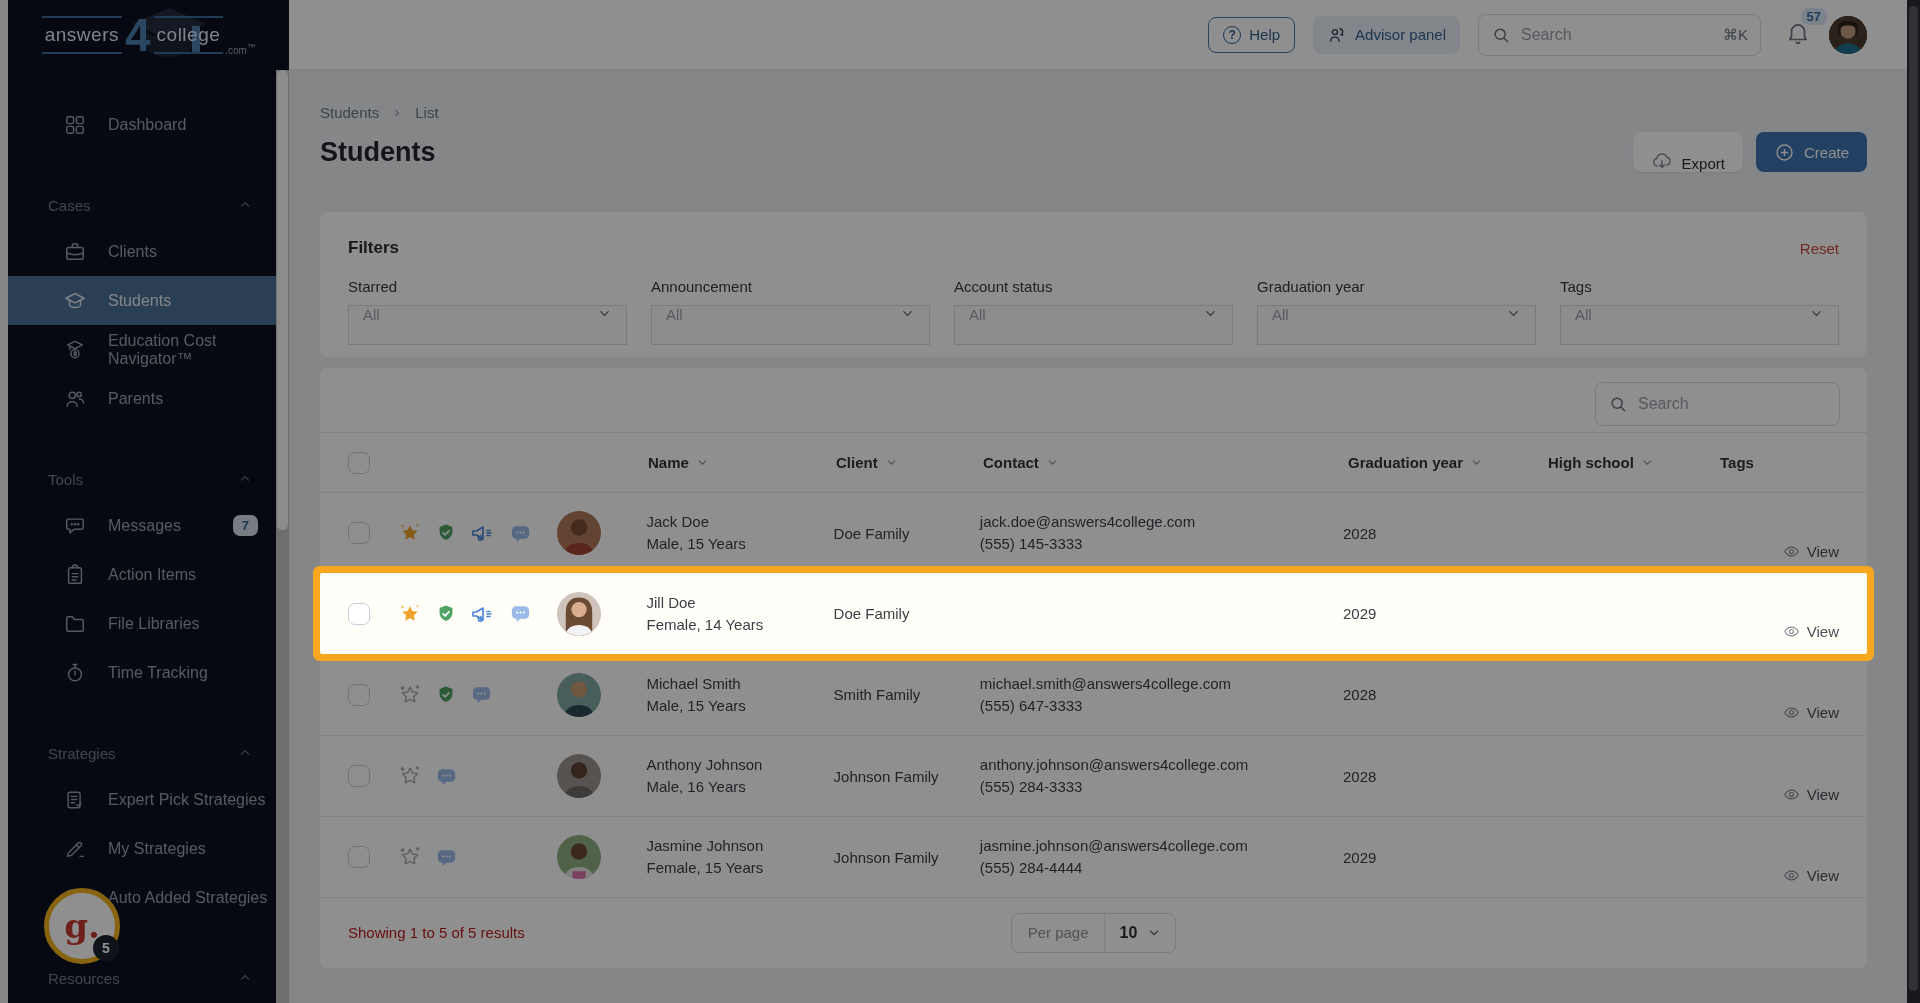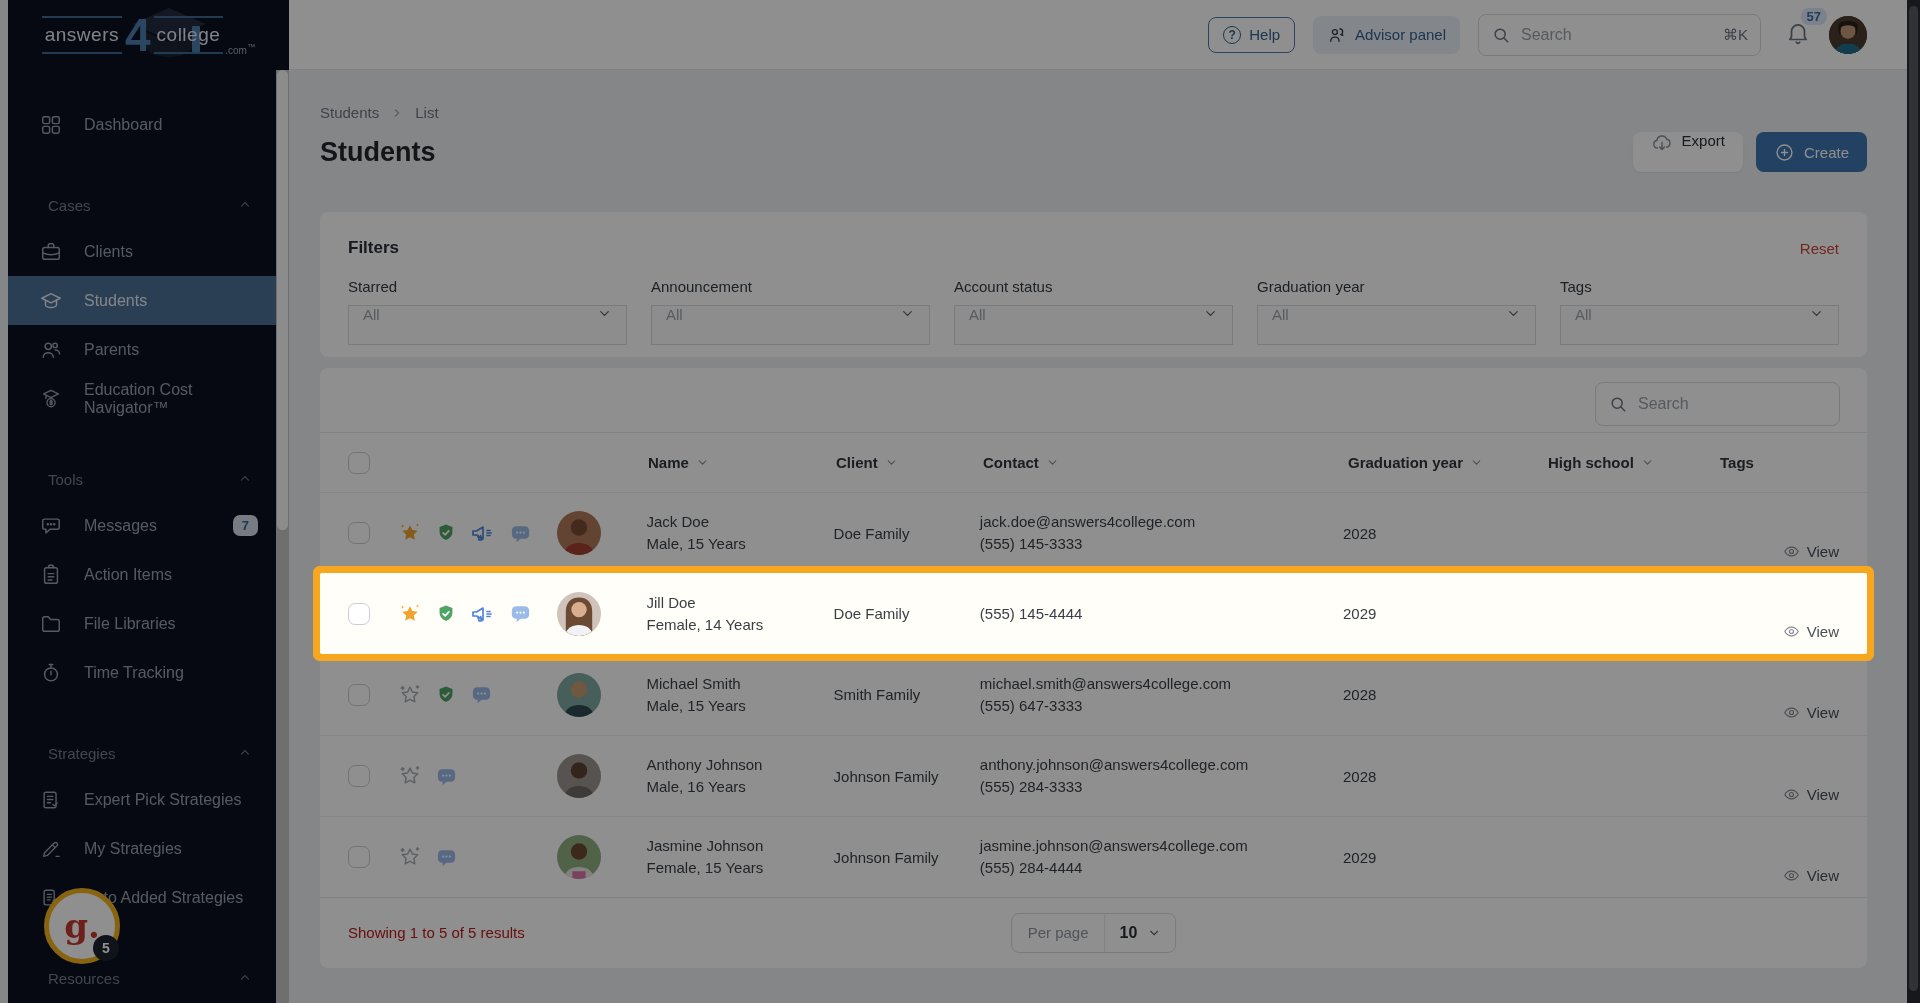--- a/index.html
+++ b/index.html
@@ -12,21 +12,21 @@
 
   
   .sidebar { position:absolute; left:8px; top:0; width:281px; height:100%; background:#0B1120; z-index:2; }
   .logo { position:relative; height:70px; display:flex; align-items:center; justify-content:center; gap:4px; }
   .logo-cap { position:absolute; left:118px; top:6px; }
   .lg-lines { border-top:2px solid #3E6A96; border-bottom:2px solid #3E6A96; padding:6px 3px;
               font-size:19px; color:#E3E9F1; letter-spacing:.5px; position:relative; }
   .lg-4 { font-size:46px; font-weight:bold; color:#4C7DAC; line-height:1; position:relative; margin:0 -1px; }
   .lg-com { font-size:10px; color:#9AA6B8; position:relative; margin-left:-2px; align-self:flex-end; padding-bottom:14px; }
   .nav { padding-top:30px; width:268px; }
-  .s-item { height:49px; display:flex; align-items:center; gap:22px; padding-left:32px;
+  .s-item { height:49px; display:flex; align-items:center; gap:22px; padding-left:56px;
             color:#97A1B2; font-size:16px; cursor:pointer; }
   .s-item svg { flex:0 0 auto; }
   .s-item.active { background:#4E7097; color:#E6ECF4; }
   .s-section { height:44px; margin-top:34px; display:flex; align-items:center; justify-content:space-between;
                padding:0 24px 0 40px; color:#747E8F; font-size:15px; }
   .s-badge { margin-left:auto; margin-right:18px; background:#D5DDE9; color:#33639C; font-size:13px;
              font-weight:bold; border-radius:7px; padding:3px 9px; }
   .sb-scroll { position:absolute; left:268px; top:70px; bottom:0; width:13px; background:#C7C7C7; }
   .sb-thumb { position:absolute; left:1px; top:0; width:11px; height:460px; background:#FAFAFA; border-radius:6px; }
 
@@ -58,21 +58,21 @@
   .avatar-top { width:38px; height:38px; border-radius:50%; background:#5A4638; overflow:hidden; cursor:pointer; }
 
   
   .content { position:absolute; left:281px; top:70px; right:13px; bottom:0; padding:34px 40px 0 39px; }
   .crumbs { display:flex; align-items:center; gap:12px; font-size:15px; color:#707783; line-height:18px; }
   .crumb { cursor:pointer; }
   .crumb-sep { color:#9AA0A8; font-size:13px; }
   .title-row { margin-top:10px; height:40px; display:flex; align-items:center; justify-content:space-between; }
   .page-title { font-size:27px; font-weight:bold; color:#23272E; }
   .title-actions { display:flex; gap:13px; }
-  .btn-export { display:flex; align-items:flex-start; gap:9px; background:#fff; border:none; border-radius:8px;
+  .btn-export { display:flex; align-items:flex-end; gap:9px; background:#fff; border:none; border-radius:8px;
                 height:40px; padding:0 18px; font-size:15px; color:#2B2F36; cursor:pointer; box-shadow:0 1px 2px rgba(20,30,50,.08); }
   .btn-create { display:flex; align-items:center; gap:9px; background:#3F74AF; border:none; border-radius:8px;
                 height:40px; padding:0 18px; font-size:15px; color:#fff; cursor:pointer; }
 
   .card { background:#fff; border-radius:8px; }
   .filters-card { margin-top:40px; height:145px; padding:26px 28px 0; }
   .filters-head { display:flex; align-items:center; justify-content:space-between; }
   .filters-title { font-size:17px; font-weight:bold; color:#2A2E35; }
   .reset-link { font-size:15px; color:#C8473C; cursor:pointer; }
   .filters-row { display:flex; gap:24px; margin-top:20px; }
@@ -173,37 +173,37 @@
         <span>Clients</span>
       </div>
       <div class="s-item active">
         <svg width="22" height="22" viewBox="0 0 24 24" fill="none" stroke="currentColor" stroke-width="1.6" stroke-linecap="round" stroke-linejoin="round">
             <path d="M12 4 2 9l10 5 10-5-10-5z"></path>
             <path d="M6 11.5V16c0 1.6 2.7 3 6 3s6-1.4 6-3v-4.5"></path>
           </svg>
         <span>Students</span>
       </div>
       <div class="s-item">
-        <svg width="22" height="22" viewBox="0 0 24 24" fill="none" stroke="currentColor" stroke-width="1.6" stroke-linecap="round" stroke-linejoin="round">
-            <circle cx="9" cy="8" r="3.4"></circle>
-            <path d="M3.5 20c0-3 2.5-5 5.5-5s5.5 2 5.5 5"></path>
-            <circle cx="16.5" cy="7" r="2.4"></circle>
-            <path d="M16.5 12c2.6 0 4.8 1.8 4.8 4.4"></path>
-          </svg>
-        <span>Parents</span>
-      </div>
-      <div class="s-item">
         <svg width="22" height="22" viewBox="0 0 24 24" fill="none" stroke="currentColor" stroke-width="1.5" stroke-linecap="round" stroke-linejoin="round">
             <path d="M12 2.5 4 6.5l8 4 8-4-8-4z"></path>
             <path d="M6.5 8.5v3"></path>
             <circle cx="12" cy="16" r="4.4"></circle>
             <path d="M12 13.6v4.8"></path>
             <path d="M13.5 14.6c-.5-.6-2.4-.6-2.6.4-.2 1.1 2.8.9 2.6 2-.2 1-2.2 1-2.7.3"></path>
           </svg>
         <span>Education Cost Navigator™</span>
+      </div>
+      <div class="s-item">
+        <svg width="22" height="22" viewBox="0 0 24 24" fill="none" stroke="currentColor" stroke-width="1.6" stroke-linecap="round" stroke-linejoin="round">
+            <circle cx="9" cy="8" r="3.4"></circle>
+            <path d="M3.5 20c0-3 2.5-5 5.5-5s5.5 2 5.5 5"></path>
+            <circle cx="16.5" cy="7" r="2.4"></circle>
+            <path d="M16.5 12c2.6 0 4.8 1.8 4.8 4.4"></path>
+          </svg>
+        <span>Parents</span>
       </div>
 
       <div class="s-section">
         <span>Tools</span>
         <svg width="14" height="14" viewBox="0 0 24 24" fill="none" stroke="#6B7484" stroke-width="2" stroke-linecap="round">
             <path d="M6 14l6-6 6 6"></path>
           </svg>
       </div>
       <div class="s-item">
         <svg width="22" height="22" viewBox="0 0 24 24" fill="none" stroke="currentColor" stroke-width="1.6" stroke-linecap="round" stroke-linejoin="round">
@@ -566,21 +566,20 @@
                 <circle cx="20" cy="16" r="7" fill="#D9AE8E"></circle>
                 <path d="M7 40c1.5-7 6.5-10 13-10s11.5 3 13 10z" fill="#F2F2F4"></path>
               </svg></span>
           </div>
         <div class="col-name">
             <div>Jill Doe</div>
             <div>Female, 14 Years</div>
           </div>
         <div class="col-client">Doe Family</div>
         <div class="col-contact">
-            <div>(555) 145-4444</div>
           </div>
         <div class="col-grad">2029</div>
         <div class="col-school"></div>
         <div class="col-tags"></div>
         <div class="col-view">
             <button class="view-btn">
               <svg width="17" height="17" viewBox="0 0 24 24" fill="none" stroke="#858B94" stroke-width="1.6">
                 <path d="M2.5 12S6 5.8 12 5.8 21.5 12 21.5 12 18 18.2 12 18.2 2.5 12 2.5 12z"></path>
                 <circle cx="12" cy="12" r="2.8"></circle>
               </svg>

